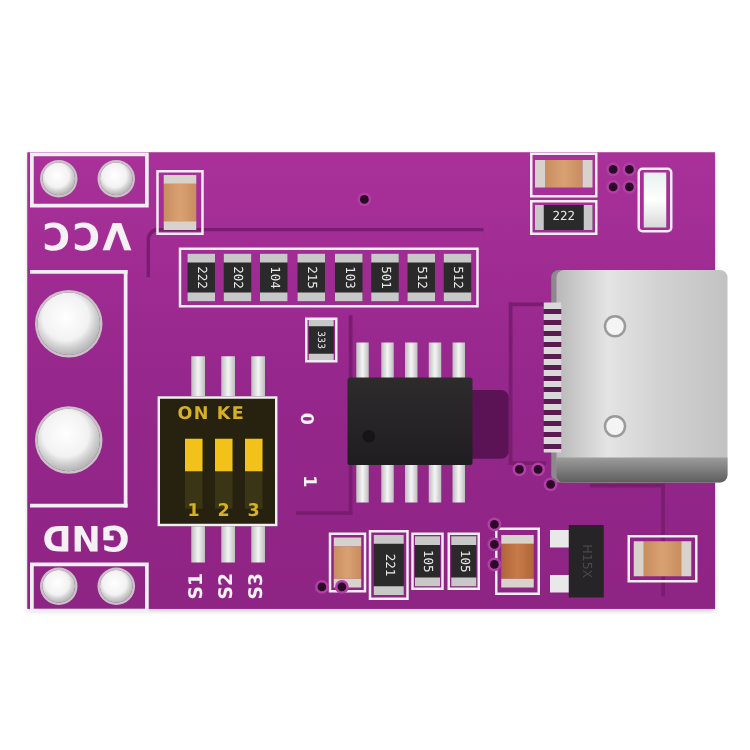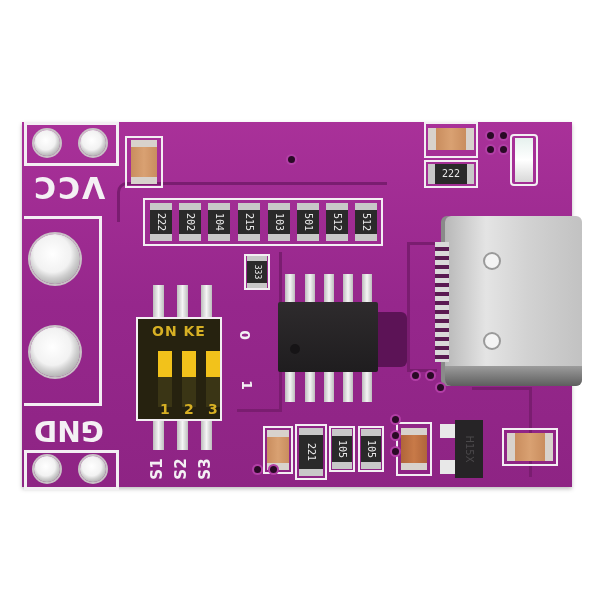--- a/index.html
+++ b/index.html
@@ -80,21 +80,21 @@
   <div class="res" style="left:225px;top:134px;width:20px;height:32px;border-width:5px 0;">
       <span style="font-size:8px;">333</span>
     </div>
 
   <div class="pin" style="left:131px;top:163px;width:11px;height:32px;"></div>
   <div class="pin" style="left:155px;top:163px;width:11px;height:32px;"></div>
   <div class="pin" style="left:179px;top:163px;width:11px;height:32px;"></div>
   <div class="pin" style="left:131px;top:298px;width:11px;height:30px;"></div>
   <div class="pin" style="left:155px;top:298px;width:11px;height:30px;"></div>
   <div class="pin" style="left:179px;top:298px;width:11px;height:30px;"></div>
-  <div class="abs" style="left:114px;top:195px;width:86px;height:104px;background:#26220f;border:2px solid #f3eef3;box-sizing:border-box;">
+  <div class="abs" style="left:104px;top:195px;width:96px;height:104px;background:#26220f;border:2px solid #f3eef3;box-sizing:border-box;">
     <div class="abs" style="left:14px;top:4px;color:#d7b024;font-size:14px;font-weight:bold;letter-spacing:1px;white-space:pre;">ON KE</div>
     <div class="abs" style="left:20px;top:32px;width:14px;height:56px;background:#3a3515;">
         <div style="width:14px;height:26px;background:#f2c21b;"></div>
       </div>
     <div class="abs" style="left:44px;top:32px;width:14px;height:56px;background:#3a3515;">
         <div style="width:14px;height:26px;background:#f2c21b;"></div>
       </div>
     <div class="abs" style="left:68px;top:32px;width:14px;height:56px;background:#3a3515;">
         <div style="width:14px;height:26px;background:#f2c21b;"></div>
       </div>

